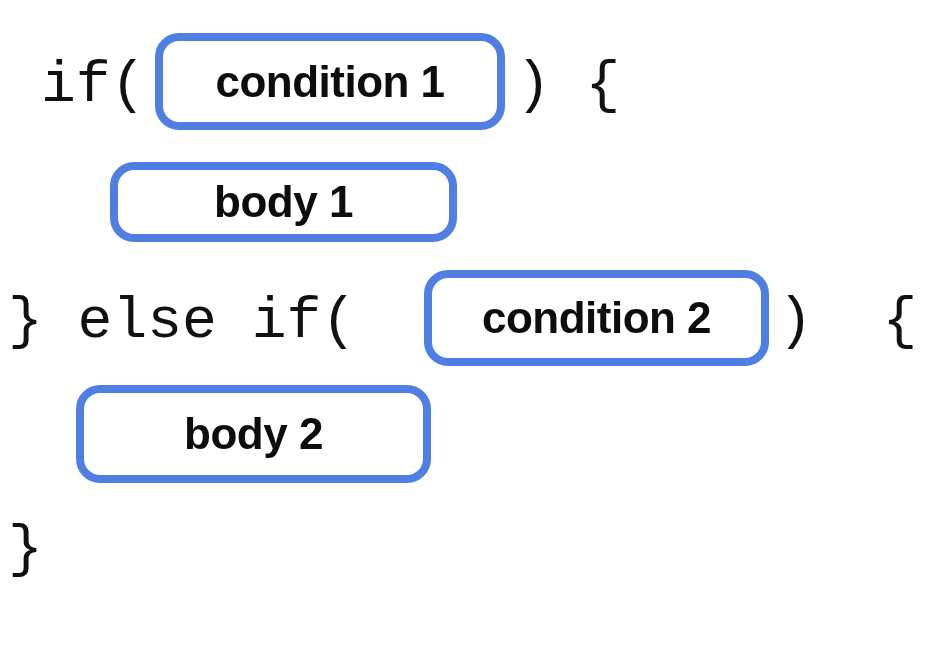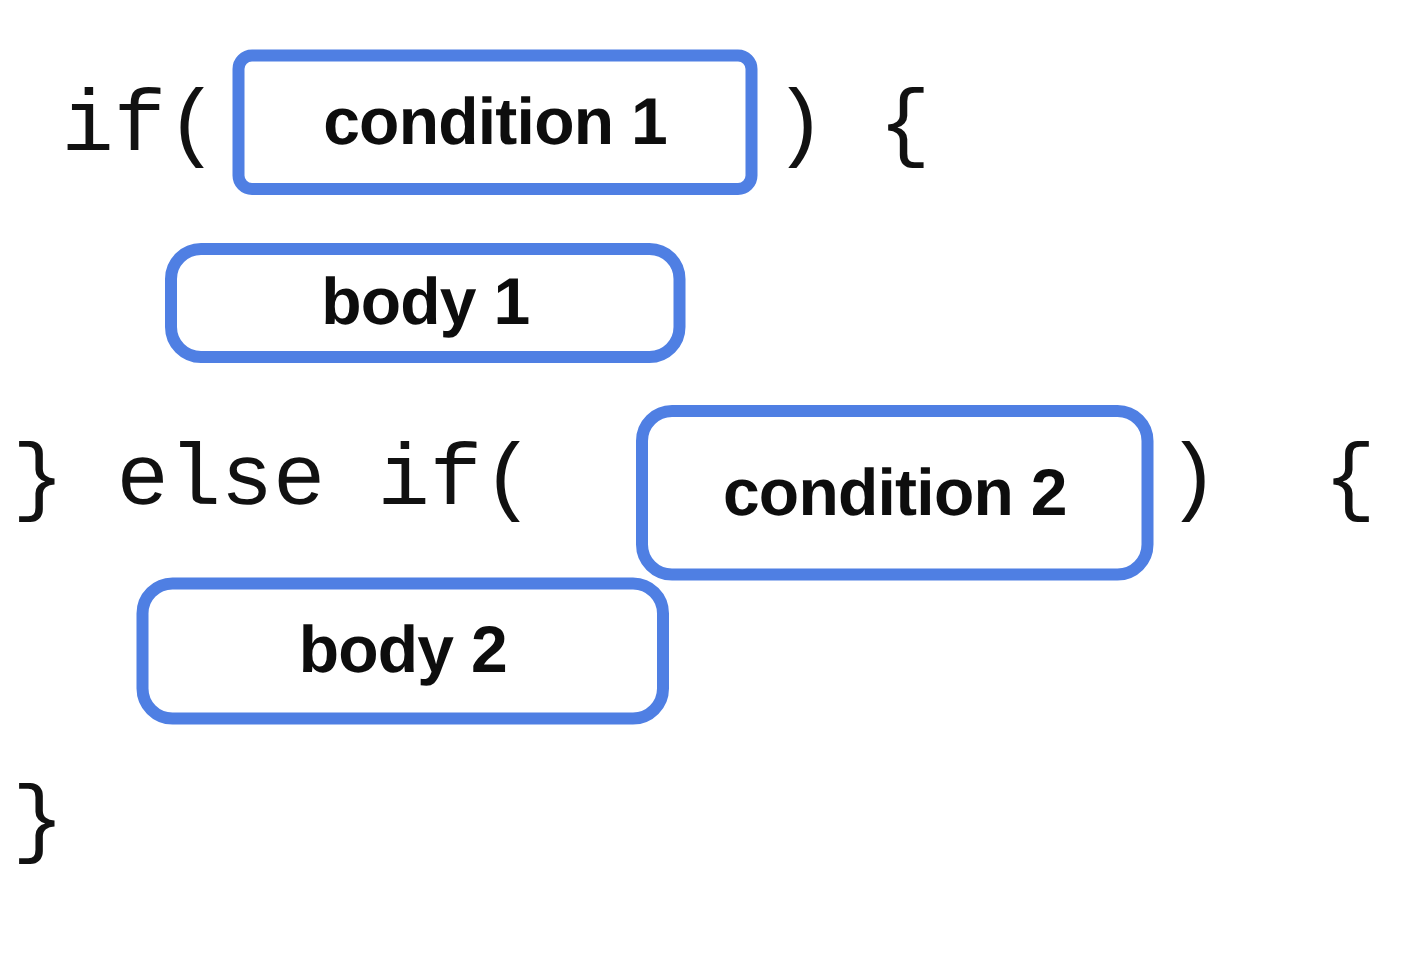--- a/index.html
+++ b/index.html
@@ -51,37 +51,37 @@
     white-space: pre;
   }
 </style>
 </head>
 <body>
 
 <div class="canvas">
 
   <span class="code" style="left:8px; top:86px;margin-left:33px;">if(</span>
 
-  <div class="slot" style="left:155px; top:33px; width:350px; height:97px;border-radius:13px;">
+  <div class="slot" style="left:155px; top:33px; width:350px; height:97px;">
     <span class="slot-label">condition 1</span>
   </div>
 
   <span class="code" style="left:516px; top:86px;">) {</span>
 
   <div class="slot" style="left:110px; top:162px; width:347px; height:80px;">
     <span class="slot-label">body 1</span>
   </div>
 
   <span class="code" style="left:8px; top:322px;">} else if(</span>
 
-  <div class="slot" style="left:424px; top:270px; width:345px; height:117px;">
+  <div class="slot" style="left:424px; top:270px; width:345px; height:96px;">
     <span class="slot-label">condition 2</span>
   </div>
 
   <span class="code" style="left:778px; top:322px;">)  {</span>
 
-  <div class="slot" style="left:91px; top:385px; width:355px; height:98px;">
+  <div class="slot" style="left:76px; top:385px; width:355px; height:98px;">
     <span class="slot-label">body 2</span>
   </div>
 
   <span class="code" style="left:8px; top:550px;">}</span>
 
 </div>
 
 </body></html>

